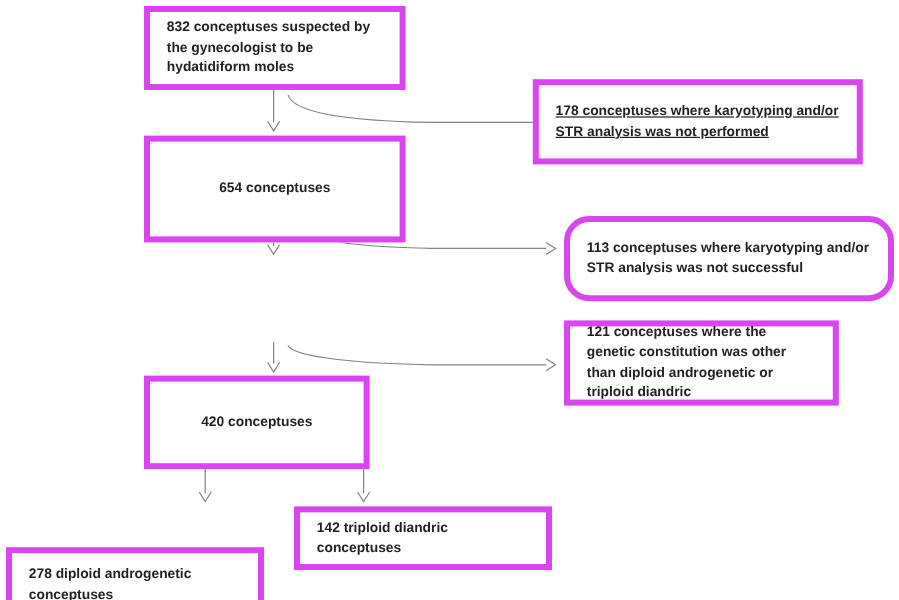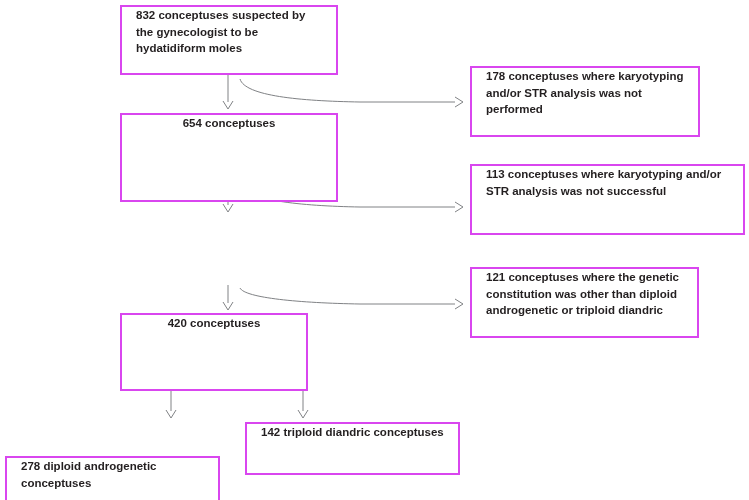--- a/index.html
+++ b/index.html
@@ -14,29 +14,29 @@
   #canvas {
     position: relative;
     width: 749px;
     height: 500px;
     background: #ffffff;
     overflow: hidden;
   }
   .flow-box {
     position: absolute;
     box-sizing: border-box;
-    border: 2px solid #d946ef;
+    border: 5px solid #d946ef;
     background: #ffffff;
     color: #231f20;
     font-family: "Liberation Sans", sans-serif;
     font-weight: bold;
     font-size: 11.5px;
     line-height: 1.45;
     display: flex;
-    align-items: flex-start;
+    align-items: center;
     padding: 0 14px;
   }
   .flow-box.center-text {
     justify-content: center;
     text-align: center;
   }
   .flow-box.left-text {
     justify-content: flex-start;
     text-align: left;
   }
@@ -118,25 +118,25 @@
 
   <div class="flow-box center-text" style="left:120px; top:113px; width:218px; height:89px;">
     <span class="box-label">654 conceptuses</span>
   </div>
 
 
   <div class="flow-box center-text" style="left:120px; top:313px; width:188px; height:78px;">
     <span class="box-label">420 conceptuses</span>
   </div>
 
-  <div class="flow-box left-text" style="left:470px; top:66px; width:230px; height:71px;">
+  <div class="flow-box left-text" style="left:444px; top:66px; width:275px; height:71px;text-decoration:underline;">
     <span class="box-label">178 conceptuses where karyotyping and/or STR analysis was not performed</span>
   </div>
 
-  <div class="flow-box left-text" style="left:470px; top:164px; width:275px; height:71px;">
+  <div class="flow-box left-text" style="left:470px; top:180px; width:275px; height:71px;border-radius:21px;">
     <span class="box-label">113 conceptuses where karyotyping and/or STR analysis was not successful</span>
   </div>
 
   <div class="flow-box left-text" style="left:470px; top:267px; width:229px; height:71px;">
     <span class="box-label">121 conceptuses where the genetic constitution was other than diploid androgenetic or triploid diandric</span>
   </div>
 
   <div class="flow-box left-text" style="left:5px; top:424px; width:215px; height:64px;margin-top:32px;">
     <span class="box-label">278 diploid androgenetic conceptuses</span>
   </div>

